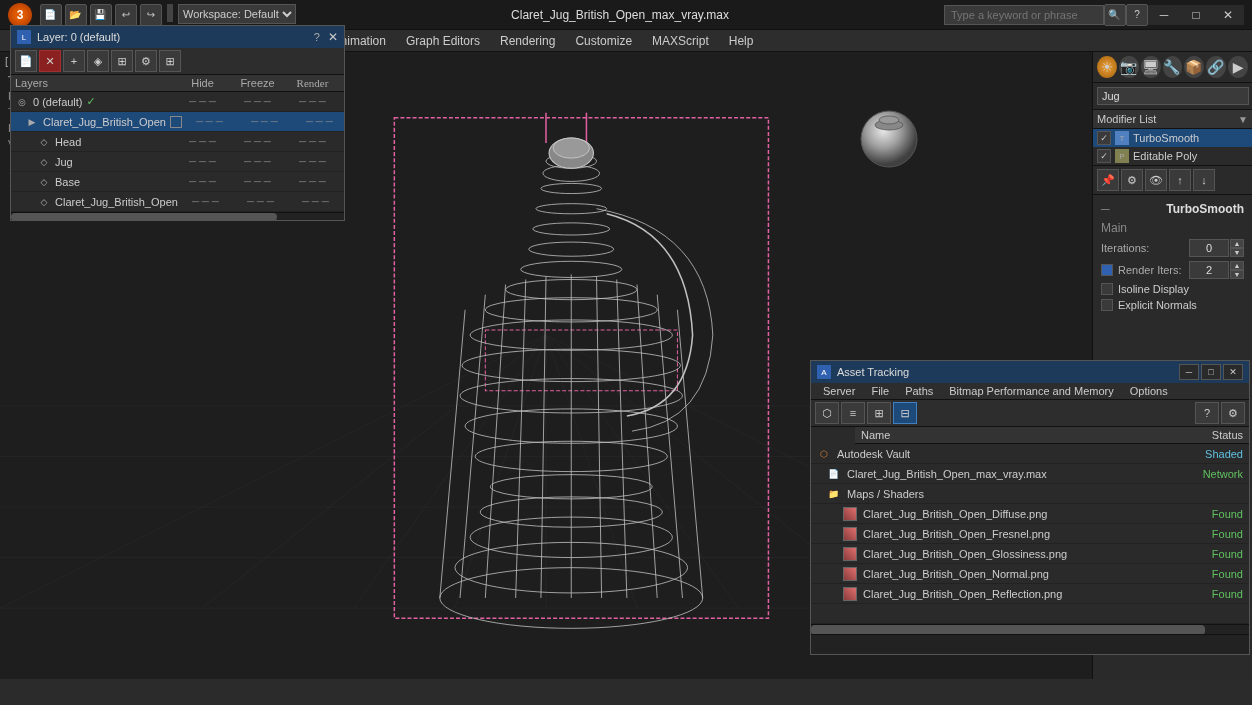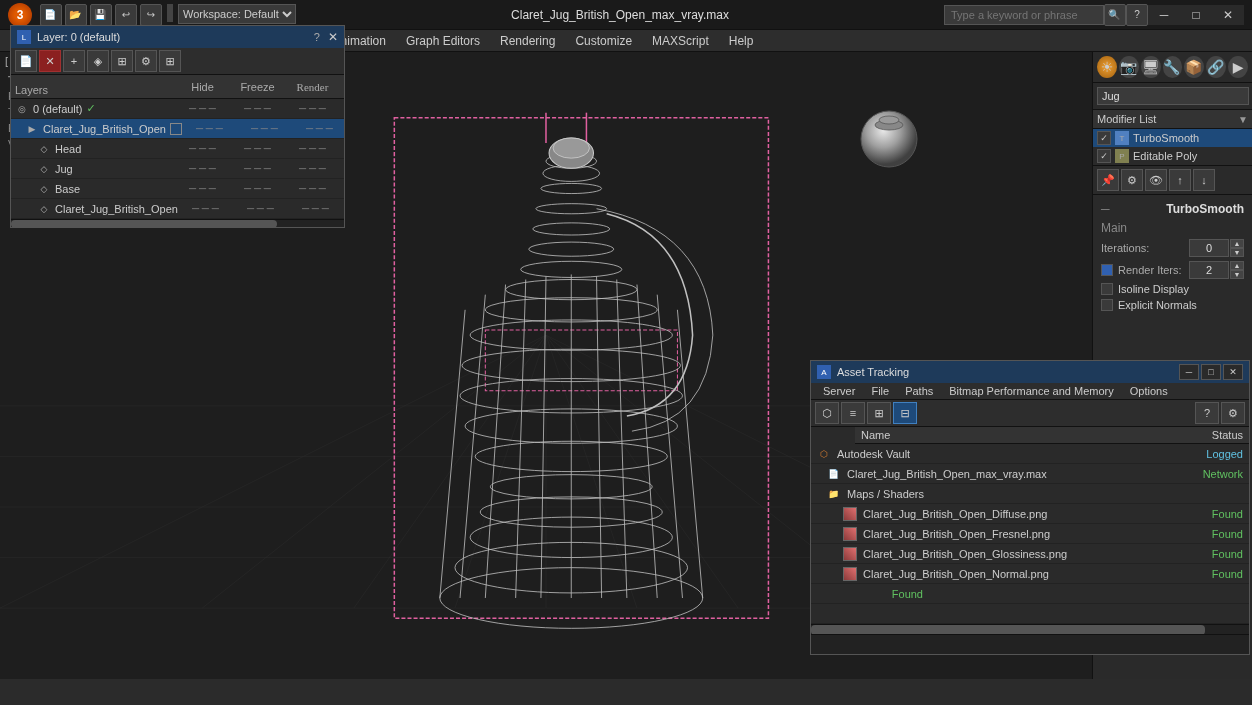--- a/index.html
+++ b/index.html
@@ -251,21 +251,21 @@
       color: #ccc; font-size: 11px; cursor: pointer;
       display: flex; align-items: center; justify-content: center;
     }
     .layer-tool-btn.red { background: #8b2020; border-color: #a03030; }
 
     .layer-table-header {
       display: flex; align-items: center;
       padding: 2px 4px; background: #333; border-bottom: 1px solid #111;
       font-size: 11px; color: #aaa;
     }
-    .layer-col-name { flex: 1; margin-top: 7px; }
+    .layer-col-name { flex: 1; }
     .layer-col-hide { width: 55px; text-align: center; }
     .layer-col-freeze { width: 55px; text-align: center; }
     .layer-col-render { width: 55px; text-align: center; font-family: Liberation Serif, serif; }
 
     .layer-row {
       display: flex; align-items: center;
       padding: 1px 4px; height: 20px;
       cursor: pointer; border-bottom: 1px solid #222;
     }
     .layer-row.selected { background: #1e4a7a; }
@@ -790,21 +790,21 @@
   <div class="asset-table-header">
     <div class="asset-col-name">Name</div>
     <div class="asset-col-status">Status</div>
   </div>
 
   <div class="asset-row">
     <div class="asset-row-name">
       <div class="asset-icon asset-icon-vault">⬡</div>
       <span>Autodesk Vault</span>
     </div>
-    <div class="asset-row-status status-logged">Logged</div>
+    <div class="asset-row-status status-logged">Shaded</div>
   </div>
 
   <div class="asset-row asset-indent1">
     <div class="asset-row-name">
       <div class="asset-icon" style="color:#60b060;">📄</div>
       <span>Claret_Jug_British_Open_max_vray.max</span>
     </div>
     <div class="asset-row-status status-network">Network</div>
   </div>
 
@@ -842,20 +842,24 @@
 
   <div class="asset-row asset-indent2">
     <div class="asset-row-name">
       <div class="asset-icon-texture"></div>
       <span>Claret_Jug_British_Open_Normal.png</span>
     </div>
     <div class="asset-row-status status-found">Found</div>
   </div>
 
   <div class="asset-row asset-indent2">
+    <div class="asset-row-name">
+      <div class="asset-icon-texture"></div>
+      <span>Claret_Jug_British_Open_Reflection.png</span>
+    </div>
     <div class="asset-row-status status-found">Found</div>
   </div>
 
   <div style="height:20px;border-bottom:1px solid #222;"></div>
 
   <div class="asset-scrollbar-h">
     <div class="asset-scrollbar-h-thumb"></div>
   </div>
   <div class="asset-input-bar"></div>
 </div>

